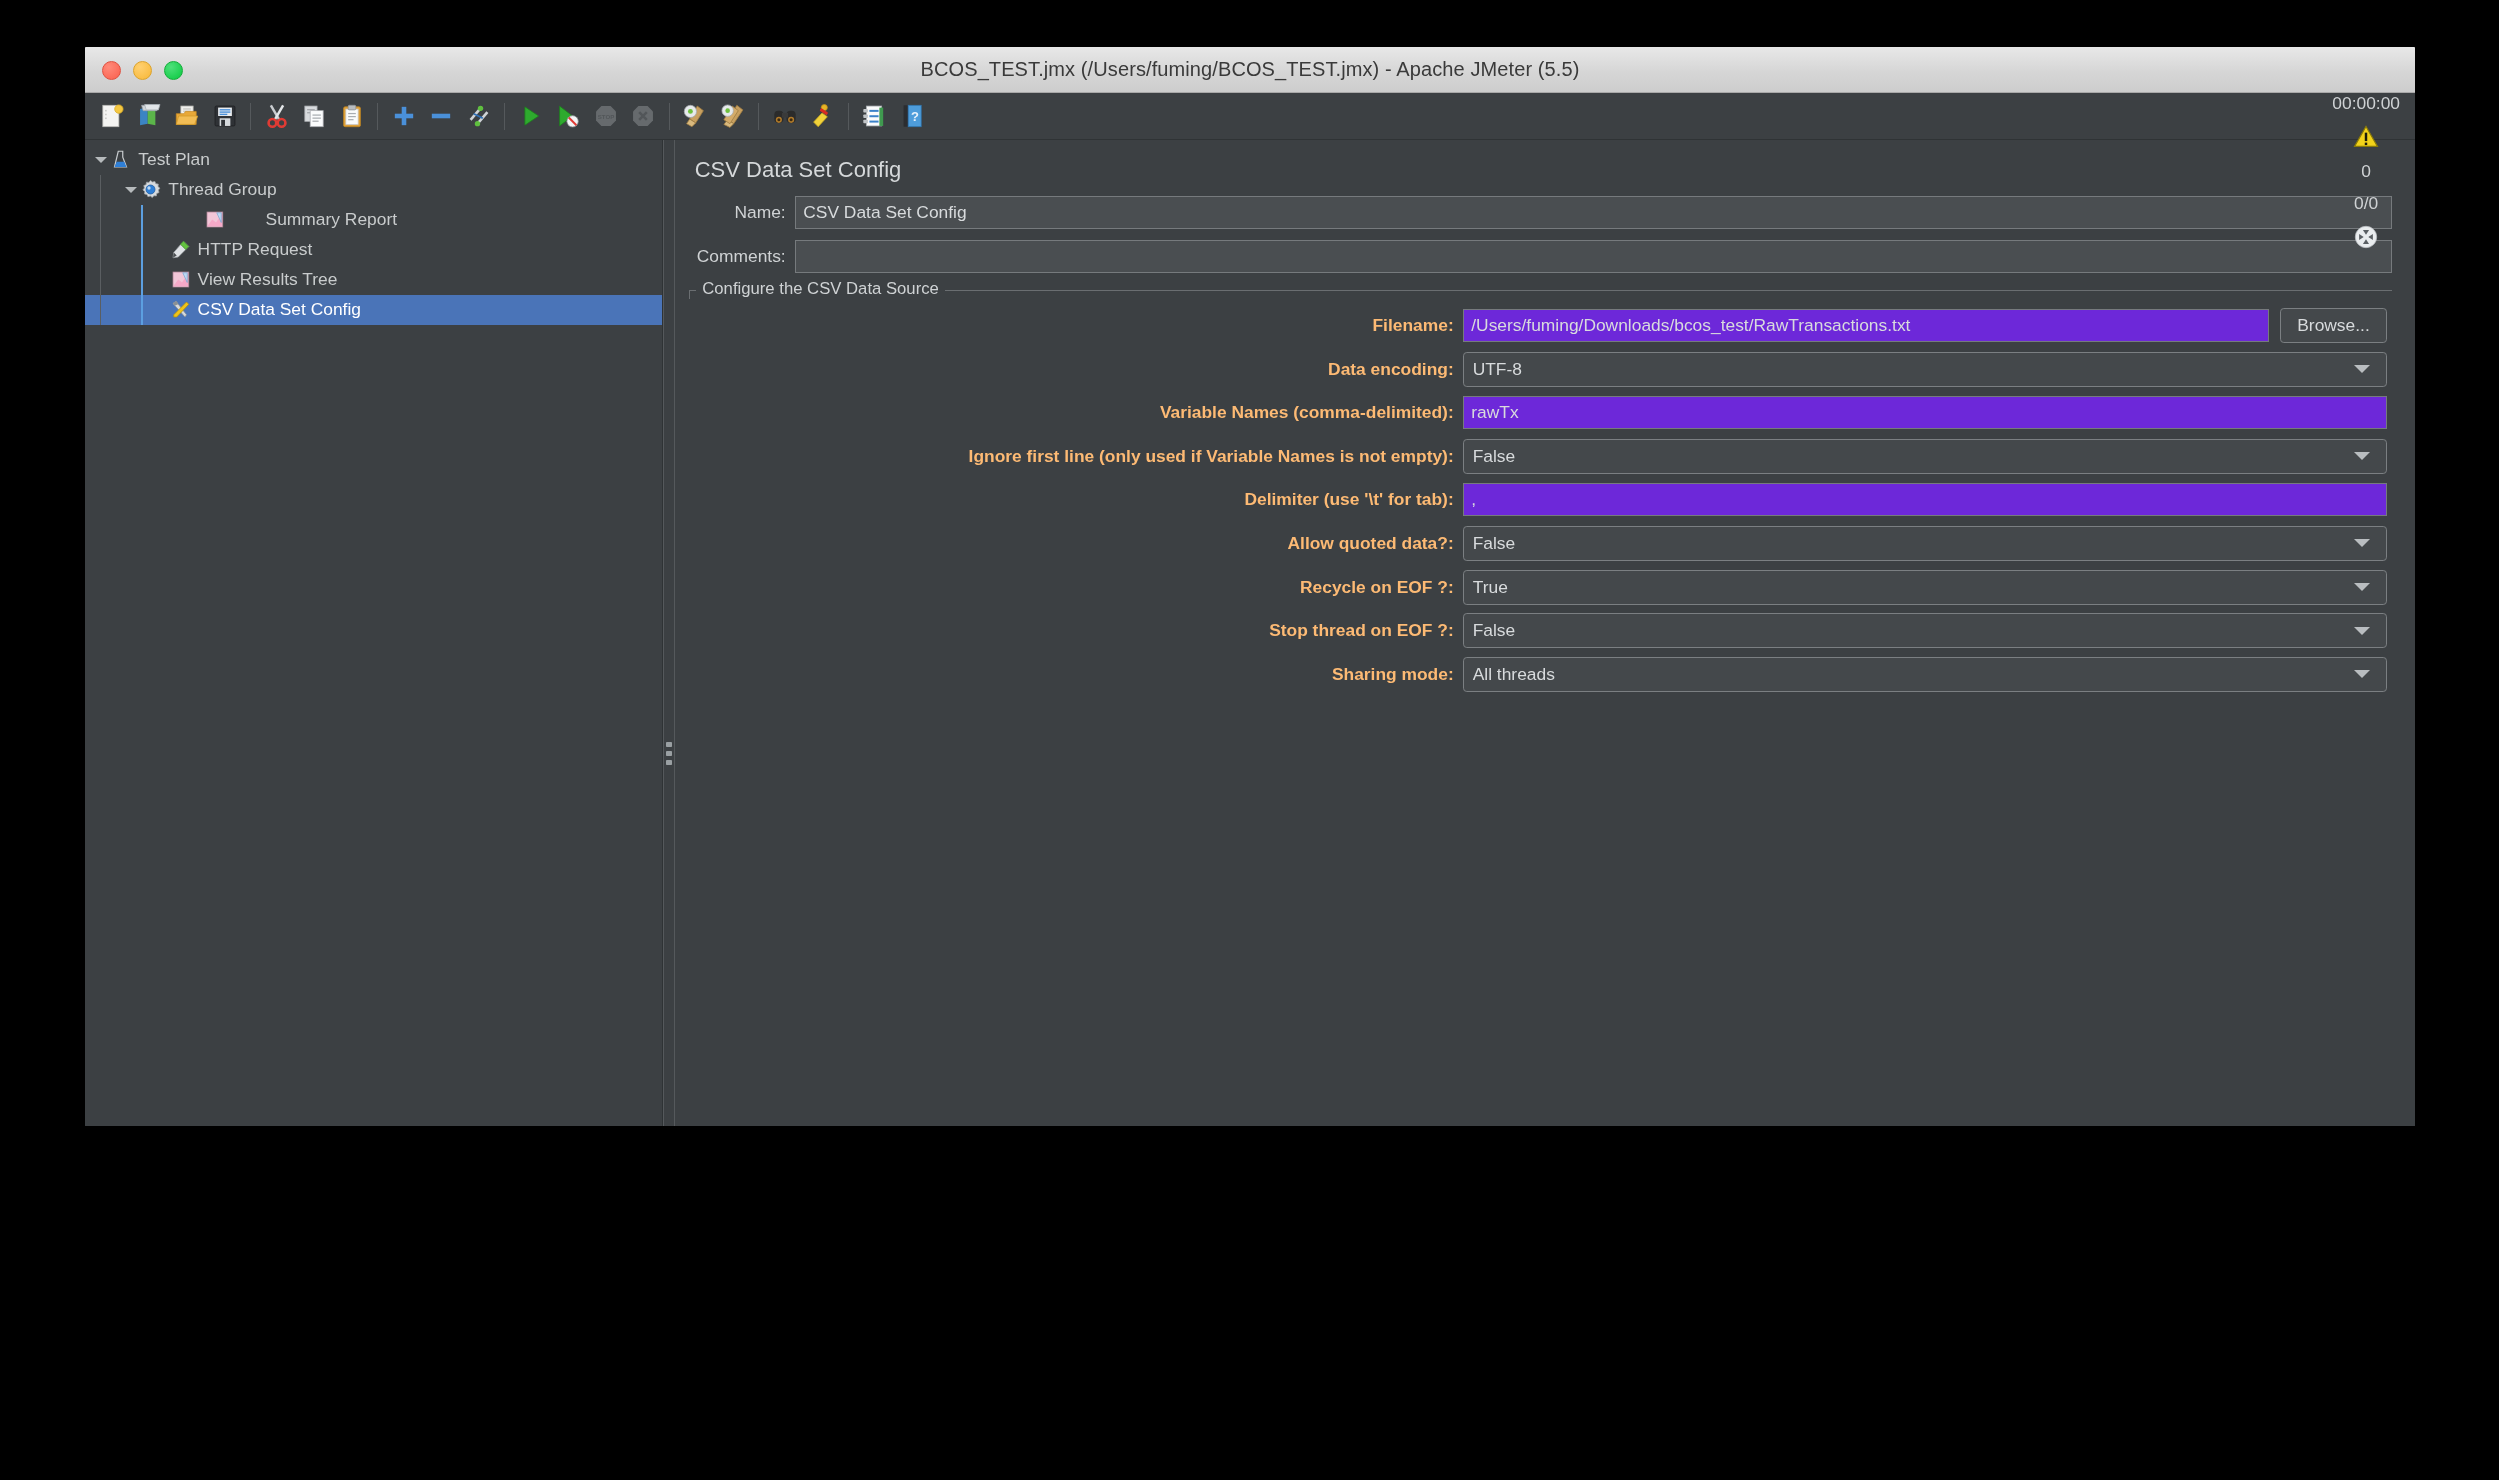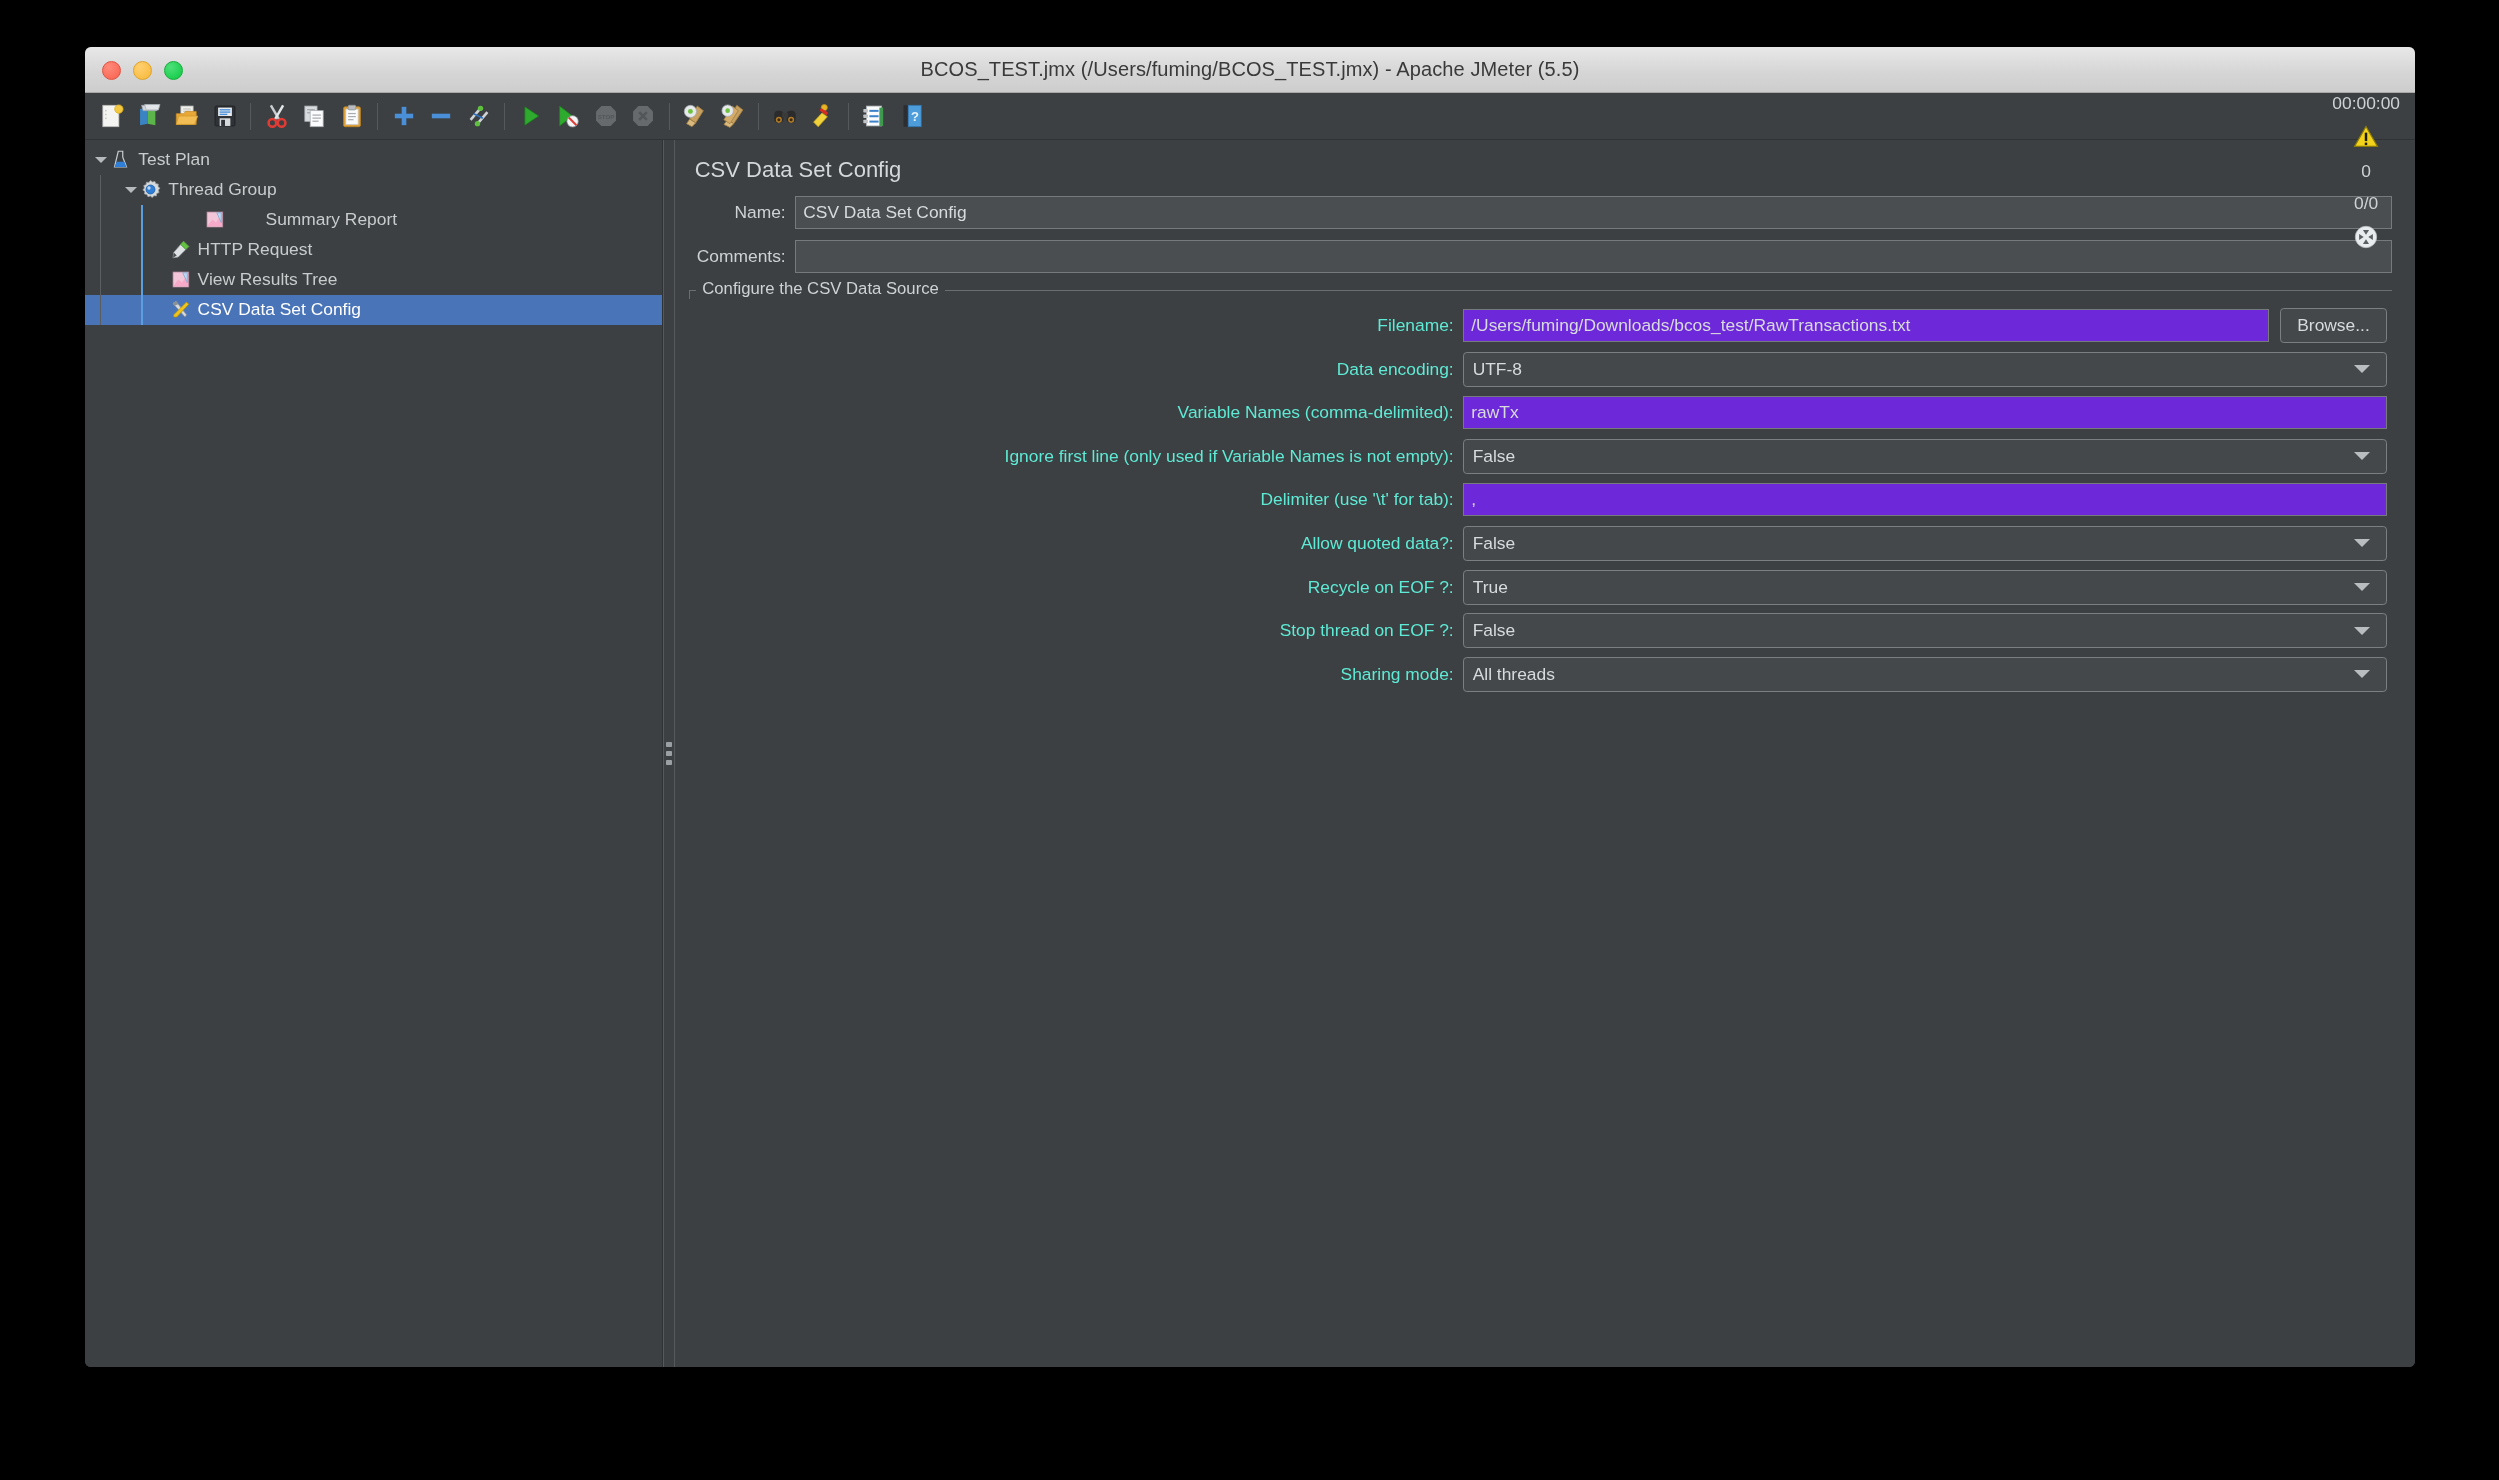--- a/index.html
+++ b/index.html
@@ -6,22 +6,22 @@
   html, body {
     width: 2500px; height: 1480px;
     background: #000;
     font-family: "Liberation Sans", sans-serif;
     overflow: hidden;
   }
   
   #window {
     position: absolute;
     left: 85px; top: 47px;
-    width: 2330px; height: 1320px;
-    border-radius: 6px;
+    width: 2330px; height: 1079px;
+    border-radius: 1px;
     overflow: hidden;
     box-shadow: 0 4.6px 21px rgba(0,0,0,0.55);
     background: #3c4043;
   }
   
   #titlebar {
     position: relative;
     height: 46px;
     background: linear-gradient(to bottom, #e8e8e8 0%, #d6d6d6 55%, #cdcdcd 100%);
     border-bottom: 0.8px solid #a9a9a9;
@@ -170,22 +170,23 @@
   .grow {
     display: flex; align-items: center;
     margin-bottom: 10.6px;
     height: 33px;
   }
   .glabel {
     width: 774px;
     text-align: right;
     padding-right: 9px;
     font-size: 17.4px;
-    color: #5eead4;
+    color: #fdba74;
     white-space: nowrap;
+    font-weight: bold;
   }
   .gfield {
     flex: 1 1 auto;
     height: 33px;
     background: #6d28d9;
     border: 0.8px solid #767a7d;
     color: #d8dbdd;
     font-size: 17.4px;
     padding: 0 7.6px;
     display: flex; align-items: center;

